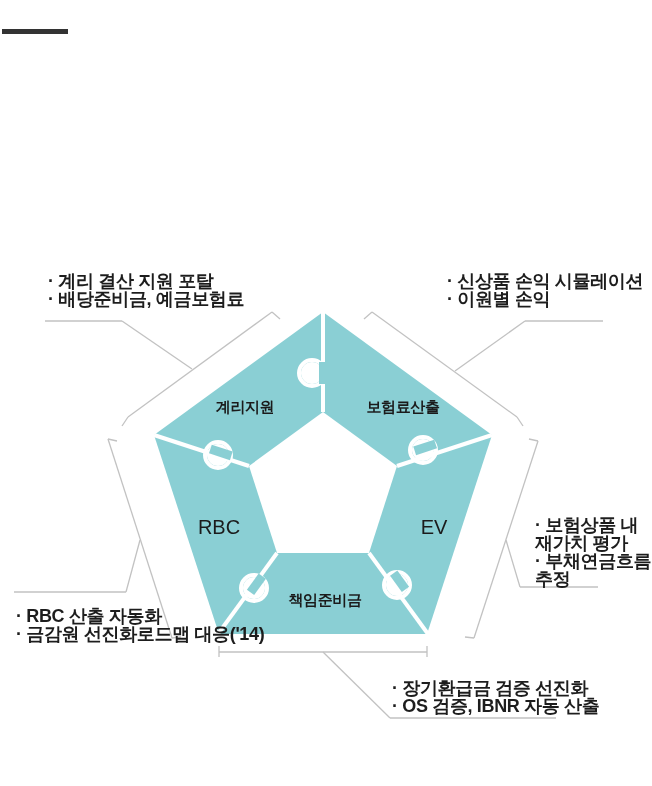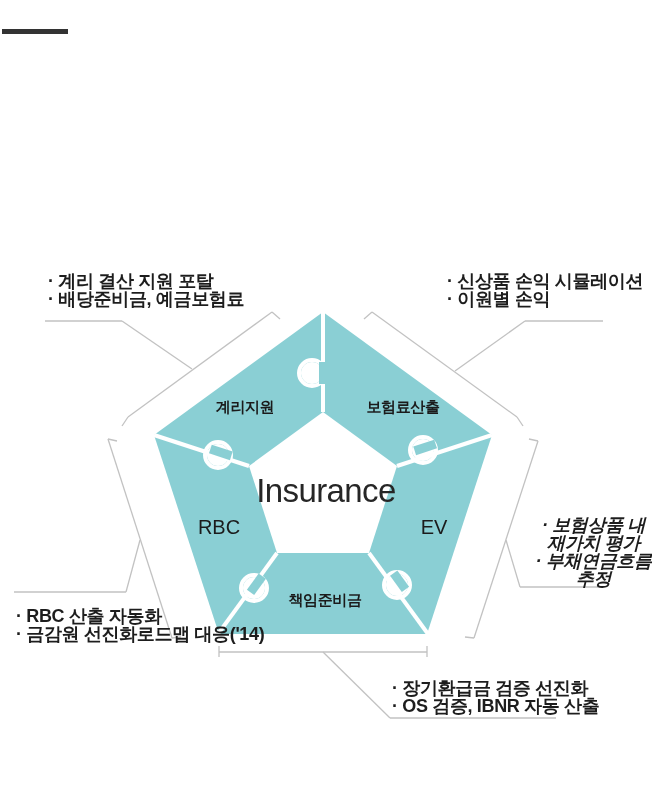--- a/index.html
+++ b/index.html
@@ -64,21 +64,21 @@
     position: absolute;
     font-size: 18px;
     line-height: 18px;
     color: #1d1d1d;
     letter-spacing: -0.35px;
     white-space: pre-line;
     font-weight: 600;
   }
   .callout.ct-tl { left: 48px;  top: 272px; text-align: left; }
   .callout.ct-tr { left: 447px; top: 272px; text-align: left; }
-  .callout.ct-r  { left: 535px; top: 516px; text-align: center; font-style: italic; }
+  .callout.ct-r  { left: 535px; top: 516px; text-align: left; }
   .callout.ct-bl { left: 16px;  top: 607px; text-align: left; }
   .callout.ct-br { left: 392px; top: 679px; text-align: left; }
 
   
   .piece-label {
     position: absolute;
     color: #1b1b1b;
     font-weight: 700;
     font-size: 15px;
     letter-spacing: -0.4px;
@@ -187,21 +187,20 @@
     <div class="piece-label" style="left:245px; top:167px;">계리지원</div>
 
     <div class="piece-label" style="left:403px; top:167px;">보험료산출</div>
 
     <div class="piece-label roman" style="left:434px; top:287px;">EV</div>
 
     <div class="piece-label" style="left:325px; top:360px;text-align:right;">책임준비금</div>
 
     <div class="piece-label roman" style="left:219px; top:287px;">RBC</div>
 
-    <div class="core-label" style="left:326px; top:251px;">Insurance</div>
 
   </div>
 
   <div class="callout ct-tl">· 계리 결산 지원 포탈
 · 배당준비금, 예금보험료</div>
 
   <div class="callout ct-tr">· 신상품 손익 시뮬레이션
 · 이원별 손익</div>
 
   <div class="callout ct-r">· 보험상품 내재가치 평가

